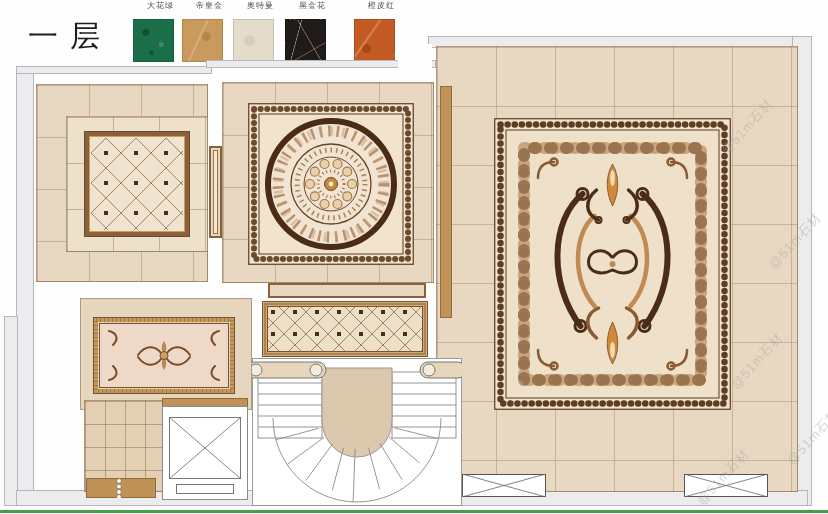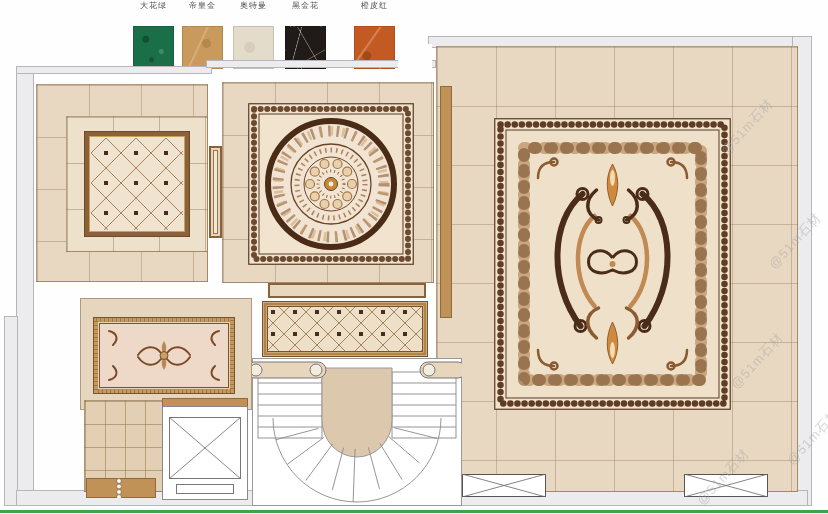--- a/index.html
+++ b/index.html
@@ -13,22 +13,22 @@
 
   
   .page-title {
     position: absolute; left: 28px; top: 16px;
     font-family: "Liberation Serif", serif;
     font-size: 30px; color: #1c1c1c; letter-spacing: 12px; font-weight: 500;
   }
   .legend { position: absolute; left: 0; top: 0; }
   .legend-item { position: absolute; top: 0; width: 41px; }
   .legend-label {
-    display:block; text-align:center; font-size: 8px; color:#4a4a4a;
-    letter-spacing: 1px; height: 25px; line-height: 11px; white-space: nowrap;
+    display:block; text-align:right; font-size: 8px; color:#4a4a4a;
+    letter-spacing: 1px; height: 18px; line-height: 11px; white-space: nowrap;
   }
   .swatch { display:block; width: 41px; height: 43px; margin-top: 1px;
     border: 1px solid rgba(0,0,0,.12); position: relative; }
   .swatch.vein-green { background-image: radial-gradient(circle at 30% 30%, rgba(0,0,0,.28) 0 3px, transparent 4px),
     radial-gradient(circle at 70% 60%, rgba(255,255,255,.18) 0 2px, transparent 3px),
     radial-gradient(circle at 45% 80%, rgba(0,0,0,.25) 0 2px, transparent 3px); }
   .swatch.vein-gold { background-image: linear-gradient(115deg, transparent 40%, rgba(255,255,255,.25) 42%, transparent 46%),
     radial-gradient(circle at 60% 40%, rgba(120,80,20,.25) 0 4px, transparent 5px); }
   .swatch.vein-cream { background-image: radial-gradient(circle at 40% 50%, rgba(160,140,110,.18) 0 5px, transparent 6px); }
   .swatch.vein-black { background-image: linear-gradient(105deg, transparent 30%, rgba(255,255,255,.55) 31%, transparent 33%),
@@ -78,20 +78,21 @@
     transform: rotate(-48deg); white-space:nowrap; letter-spacing:1px;
     pointer-events:none;
   }
   svg { display:block; }
 </style>
 </head>
 <body>
 
 <div id="canvas">
 
+  <div class="page-title">一层</div>
 
   <div class="legend">
     <div class="legend-item" style="left:133px">
       <span class="legend-label">大花绿</span>
       <span class="swatch vein-green" style="background-color: rgb(26, 110, 72);"></span>
     </div>
     <div class="legend-item" style="left:182px">
       <span class="legend-label">帝皇金</span>
       <span class="swatch vein-gold" style="background-color: rgb(201, 154, 91);"></span>
     </div>

